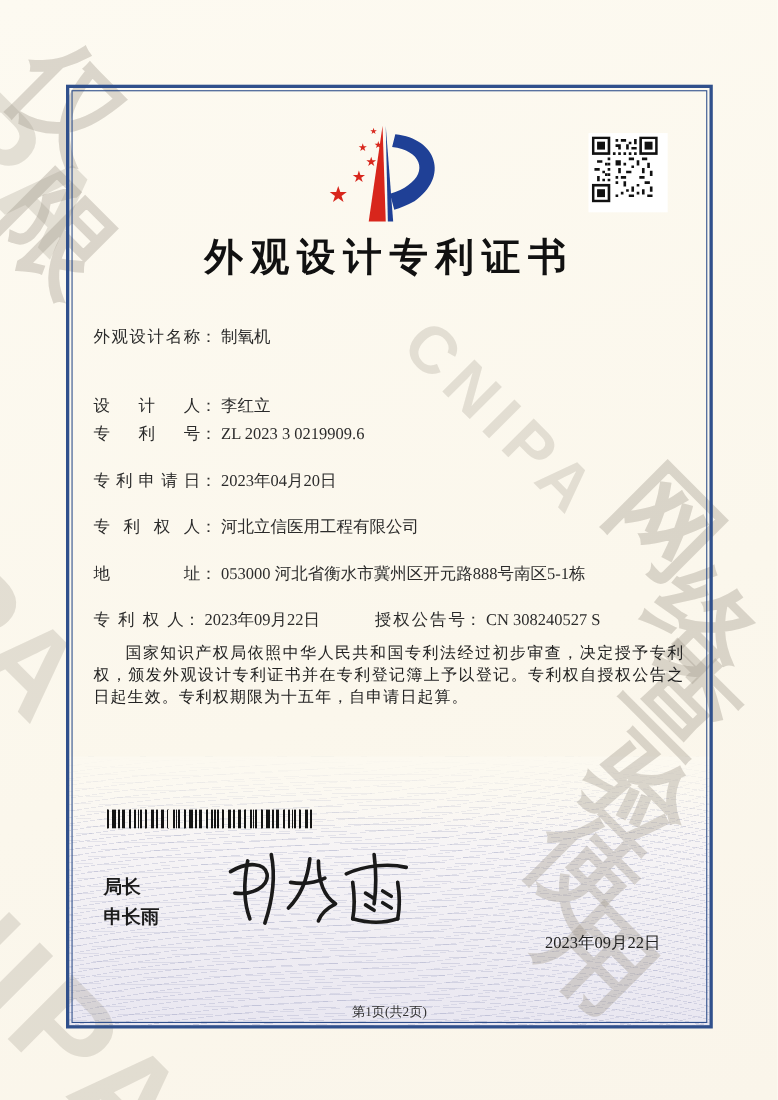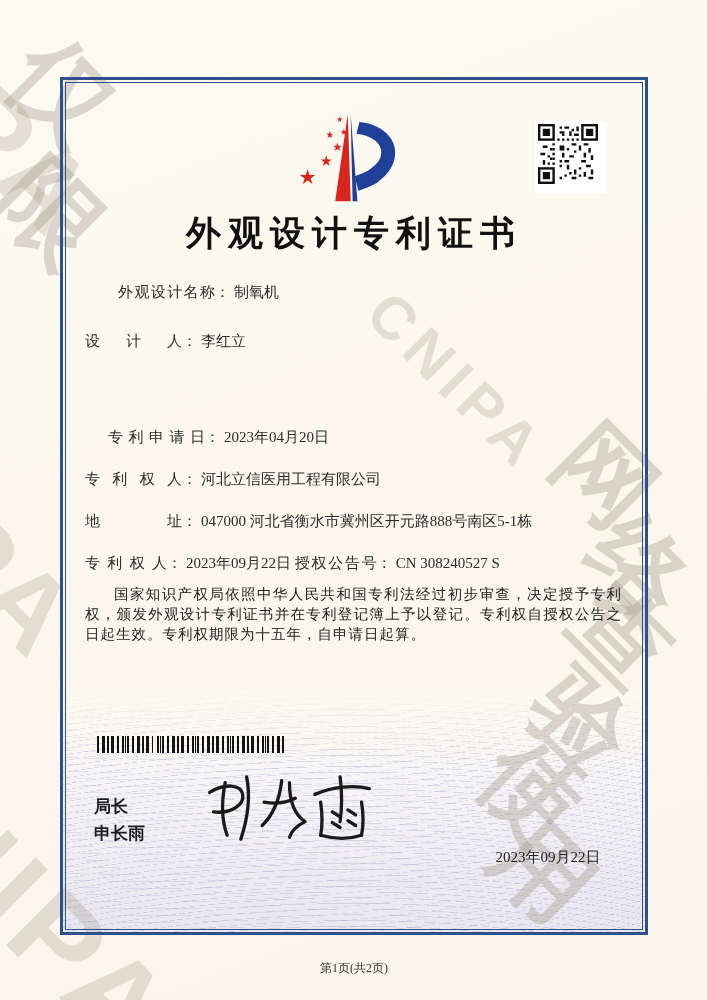--- a/index.html
+++ b/index.html
@@ -63,41 +63,41 @@
   .qr{position:absolute;left:535px;top:121px;width:66px;height:66px;background:#fff;padding:3px;}
   .title{
     position:absolute;left:60px;top:210px;width:588px;text-align:center;
     font-size:35px;font-weight:700;letter-spacing:7px;color:#111;
   }
   .field-row{position:absolute;left:85px;font-size:15px;white-space:nowrap;color:#2b2b2b;}
   .f-label{display:inline-block;width:97px;text-align:justify;text-align-last:justify;vertical-align:top;}
   .f-label2{display:inline-block;width:82px;text-align:justify;text-align-last:justify;vertical-align:top;}
   .f-colon{display:inline-block;}
   .f-value{display:inline-block;margin-left:4px;}
-  .pair2{}
-  .row-1{top:283px;margin-left:33px;} .row-2{top:332px;} .row-3{top:385px;}
-  .row-4{top:428px;margin-left:23px;} .row-5{top:470px;} .row-6{top:512px;} .row-7{top:554px;}
+  .pair2{margin-left:46px;}
+  .row-1{top:297px;} .row-2{top:360px;} .row-3{top:385px;}
+  .row-4{top:428px;} .row-5{top:470px;} .row-6{top:512px;} .row-7{top:554px;}
   .para{
     position:absolute;left:85px;width:537px;
     font-size:14.5px;line-height:20px;letter-spacing:1px;
     text-indent:2em;text-align:justify;color:#222;
   }
   .para-1{top:584px;} .para-2{top:648px;}
   .barcode{
     position:absolute;left:97px;top:736px;width:187px;height:17px;
     background:
       linear-gradient(90deg, transparent 0 56px, #f6f3ec 56px 60px, transparent 60px 100%),
       repeating-linear-gradient(90deg,#141414 0 2px,transparent 2px 5px),
       repeating-linear-gradient(90deg,#141414 0 1px,transparent 1px 7px);
   }
   .director-title{position:absolute;left:94px;top:795px;font-size:17px;font-family:"Liberation Sans",sans-serif;color:#1c1c1c;font-weight:bold;}
   .director-name{position:absolute;left:94px;top:822px;font-size:17px;font-family:"Liberation Sans",sans-serif;color:#1c1c1c;font-weight:bold;}
   .signature{position:absolute;left:196px;top:768px;}
   .issue-date{position:absolute;left:448px;top:848px;width:200px;text-align:center;font-size:15px;color:#222;}
-  .page-info{position:absolute;left:60px;top:912px;width:588px;text-align:center;font-size:12px;color:#333;margin-top:48px;}
+  .page-info{position:absolute;left:60px;top:912px;width:588px;text-align:center;font-size:12px;color:#333;}
   .continuation{position:absolute;left:0;top:941px;width:707px;text-align:center;font-size:14px;letter-spacing:5px;color:#222;}
 </style>
 </head>
 <body>
 
 <div class="page">
 
   <div class="waves"></div>
 
   <div class="wm wm-brand wm-brand-tl">CNIPA</div>
@@ -159,28 +159,31 @@
     </div>
 
     <div class="title">外观设计专利证书</div>
 
     <div class="field-row row-1">
       <span class="f-label">外观设计名称</span><span class="f-colon">：</span><span class="f-value">制氧机</span>
     </div>
     <div class="field-row row-2">
       <span class="f-label">设计人</span><span class="f-colon">：</span><span class="f-value">李红立</span>
     </div>
+    <div class="field-row row-3">
+      <span class="f-label">专利号</span><span class="f-colon">：</span><span class="f-value">ZL 2023 3 0219909.6</span>
+    </div>
     <div class="field-row row-4">
       <span class="f-label">专利申请日</span><span class="f-colon">：</span><span class="f-value">2023年04月20日</span>
     </div>
     <div class="field-row row-5">
       <span class="f-label">专利权人</span><span class="f-colon">：</span><span class="f-value">河北立信医用工程有限公司</span>
     </div>
     <div class="field-row row-6">
-      <span class="f-label">地址</span><span class="f-colon">：</span><span class="f-value">047000 河北省衡水市冀州区开元路888号南区5-1栋</span>
+      <span class="f-label">地址</span><span class="f-colon">：</span><span class="f-value">053000 河北省衡水市冀州区开元路888号南区5-1栋</span>
     </div>
     <div class="field-row row-7">
       <span><span class="f-label2">专利权人</span><span class="f-colon">：</span><span class="f-value">2023年09月22日</span></span>
       <span class="pair2"><span class="f-label2">授权公告号</span><span class="f-colon">：</span><span class="f-value">CN 308240527 S</span></span>
     </div>
 
     <div class="para para-1">国家知识产权局依照中华人民共和国专利法经过初步审查，决定授予专利权，颁发外观设计专利证书并在专利登记簿上予以登记。专利权自授权公告之日起生效。专利权期限为十五年，自申请日起算。</div>
 
     <div class="barcode"></div>
 

